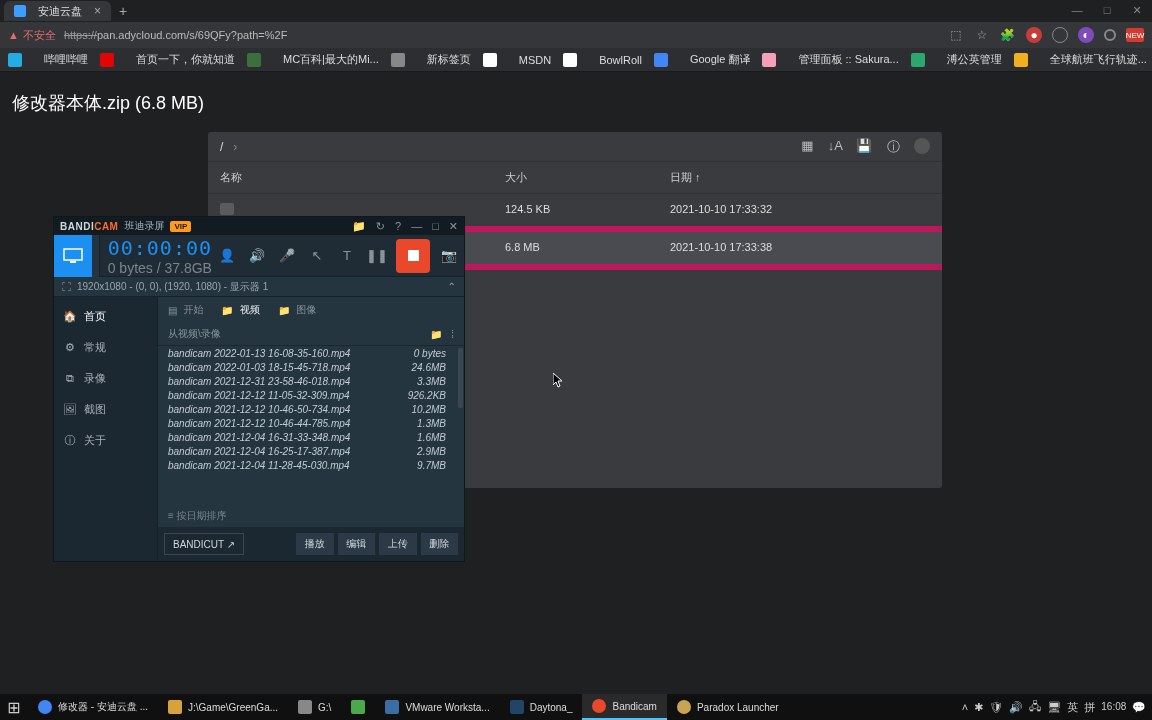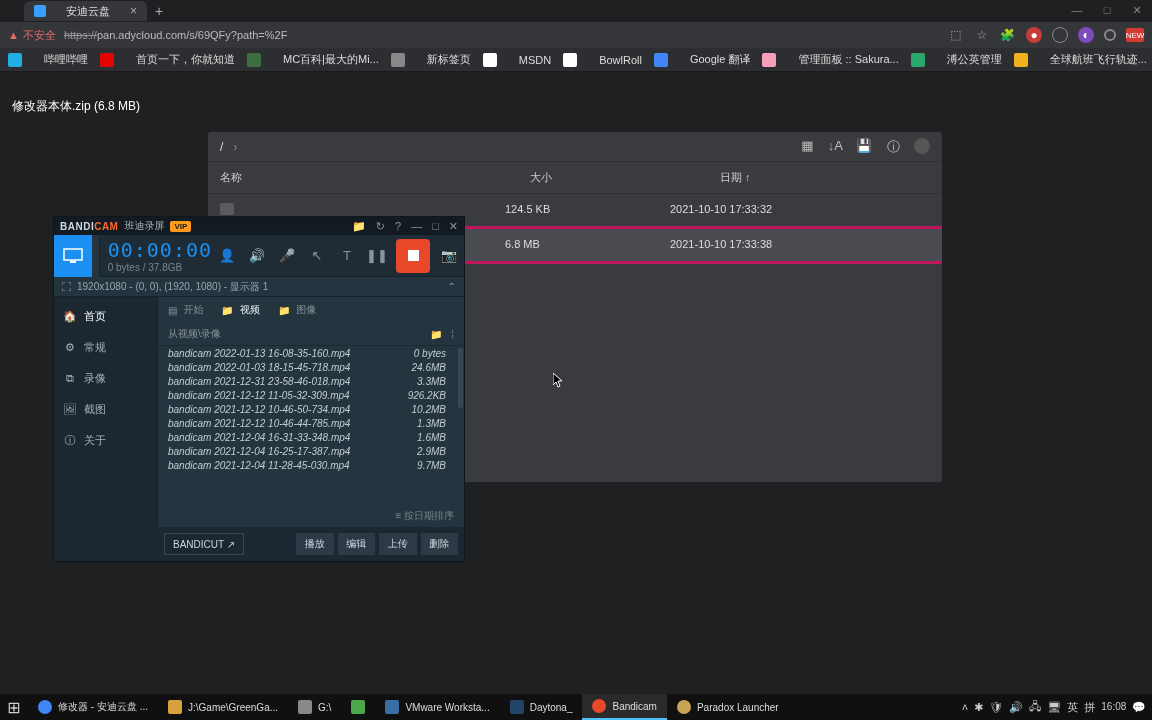--- a/index.html
+++ b/index.html
@@ -1,68 +1,68 @@
 <!DOCTYPE html>
 <html><head>
 <meta charset="utf-8">
 <style>
 * { margin: 0; padding: 0; box-sizing: border-box; font-family: "Microsoft YaHei", "Segoe UI", sans-serif; }
 body { width: 1152px; height: 720px; background: #1f2021; overflow: hidden; position: relative; }
 
 
 .browser-tabs { height: 22px; background: #1f2021; display: flex; align-items: center; }
-.tab { background: #35363a; height: 20px; display: flex; align-items: center; padding: 0 10px; font-size: 11px; color: #ddd; border-radius: 6px 6px 0 0; margin-left: 24px; gap: 20px; }
+.tab { background: #35363a; height: 20px; display: flex; align-items: center; padding: 0 10px; font-size: 11px; color: #ddd; border-radius: 6px 6px 0 0; margin-left: 4px; gap: 12px; }
 .tab .favicon { width: 12px; height: 12px; background: #3aa0ff; border-radius: 2px; }
 .tab .close { font-size: 12px; color: #aaa; cursor: pointer; }
 .newtab { color: #aaa; font-size: 14px; margin-left: 8px; cursor: pointer; }
 .addr-bar { height: 26px; background: #35363a; display: flex; align-items: center; padding: 0 8px; gap: 8px; }
 .ssl-warn { color: #e06c6c; font-size: 11px; display: flex; align-items: center; gap: 4px; }
 .url { font-size: 11px; color: #bbb; }
 .url .host-struck { text-decoration: line-through; color: #9a9a9a; }
 .addr-right { margin-left: auto; display: flex; gap: 10px; align-items: center; }
 .addr-icon { width: 16px; height: 16px; display: flex; align-items: center; justify-content: center; color: #aaa; font-size: 12px; border-radius: 8px; }
 .addr-icon.round-red { background: #c73c39; color: #fff; }
 .addr-icon.round-purple { background: #7d4bbb; color:#fff; border-radius:8px;}
 .ext-badge { width: 18px; height: 14px; background: #d43a2f; color: #fff; font-size: 8px; display:flex; align-items:center; justify-content:center; border-radius:2px;}
 .bookmarks { height: 24px; background: #2d2e31; display: flex; align-items: center; padding: 0 8px; gap: 12px; border-bottom: 1px solid #1a1a1a; }
 .bm { display: flex; align-items: center; gap: 22px; font-size: 11px; color: #ddd; cursor: pointer; white-space: nowrap; }
 .bm .ico { width: 14px; height: 14px; border-radius: 2px; display:flex; align-items:center; justify-content:center; font-size:10px;}
 
 
-.page-header { background: #1f2021; color: #fff; padding: 26px 12px; font-size: 12px; }
+.page-header { background: #1f2021; color: #fff; padding: 19px 12px; font-size: 18px; }
 
 
 .panel { position: absolute; left: 208px; top: 132px; width: 734px; background: #3a3b3e; border-radius: 3px; }
 .panel-top { height: 30px; display: flex; align-items: center; padding: 0 12px; border-bottom: 1px solid #303133; }
 .path { color: #ddd; font-size: 12px; display:flex; align-items:center; gap:10px;}
 .panel-top-right { margin-left: auto; display: flex; gap: 14px; color: #bbb; font-size: 13px; }
 .pt-ico { cursor:pointer; }
-.table-head { display: flex; padding: 8px 12px; font-size: 11px; color: #ccc; border-bottom: 1px solid #303133; gap: 25px;}
+.table-head { display: flex; padding: 8px 12px; font-size: 11px; color: #ccc; border-bottom: 1px solid #303133;}
 .col-name { flex: 0 0 285px; }
 .col-size { flex: 0 0 165px; }
 .col-date { flex: 1; }
-.table-row { display: flex; padding: 9px 12px; font-size: 11px; color: #ddd; border-bottom: 3px solid #be185d;}
+.table-row { display: flex; padding: 9px 12px; font-size: 11px; color: #ddd; border-bottom: 6px solid #be185d;}
 .table-row.sel { background: #4a4b50; }
 .row-icon { width: 14px; height: 12px; background: #5a5b5e; margin-right: 8px; border-radius: 2px; display:inline-block;}
 .panel-body-filler { height: 218px; }
 
 
 .bandi { position: absolute; left: 53px; top: 216px; width: 412px; background: #1f2c36; border: 1px solid #0f161c; font-size: 11px; color: #cfd6dc; }
 .bandi-title { height: 18px; background: #121b22; display: flex; align-items: center; padding: 0 6px; gap: 6px; }
 .bandi-logo { font-weight: bold; font-size: 10px; letter-spacing: 0.5px; }
 .bandi-logo .o { color: #ff6a2b; }
 .vip { background: #ff9a1c; color: #1a1a1a; font-size: 8px; padding: 1px 4px; border-radius: 2px; font-weight:bold;}
 .bandi-titext { font-size: 10px; color: #a9b1b8; }
 .bandi-title-right { margin-left: auto; display: flex; gap: 10px; color: #8a939b; font-size: 11px; }
 .bandi-main { height: 42px; display: flex; align-items: center; background: #1f2c36; border-bottom:1px solid #16222b;}
 .mode-btn { width: 42px; height: 42px; background: #1b8ff2; display:flex; align-items:center; justify-content:center; }
 .mode-btn svg { fill: #fff; }
 .mode-handle { width: 8px; height:42px; background:#243540; border-right:1px solid #16222b;}
 .timer { font-family: "Consolas", monospace; font-size: 20px; color: #1b8ff2; margin-left: 8px; letter-spacing:1px;}
-.timer-sub { font-size: 10px; color: #7a848d; margin-left: 8px; }
+.timer-sub { font-size: 14px; color: #7a848d; margin-left: 8px; }
 .timer-block { display:flex; flex-direction:column; justify-content:center;}
 .tool-icons { margin-left: auto; display:flex; align-items:center; gap:0; height:42px;}
 .ti { width: 30px; height: 42px; display:flex; align-items:center; justify-content:center; color:#8a939b; cursor:pointer; font-size:13px;}
 .rec-btn { width: 34px; height: 34px; background: #e9482b; border-radius: 4px; margin: 0 4px; display:flex; align-items:center; justify-content:center;}
 .rec-btn .sq { width: 11px; height: 11px; background: #fff; }
 .info-bar { height: 20px; background: #243540; display: flex; align-items: center; padding: 0 8px; font-size: 10px; color: #9aa5ae; border-bottom:1px solid #16222b;}
 .info-bar .chevron { margin-left:auto; }
 .bandi-body { display:flex; height: 264px; }
 .side-nav { width: 104px; background: #1b2731; border-right:1px solid #16222b; padding-top:4px;}
 .sn-item { display:flex; align-items:center; gap:8px; padding: 8px 10px; font-size:11px; color:#a9b1b8; cursor:pointer;}
@@ -72,21 +72,21 @@
 .tabs { display:flex; gap: 18px; padding: 6px 10px; font-size:10px; color:#8a939b;}
 .tabrow { display:flex; align-items:center; gap:6px; cursor:pointer;}
 .tabrow.active { color:#e6edf2;}
 .loc-row { display:flex; align-items:center; padding: 4px 10px; font-size:10px; color:#8a939b; border-bottom:1px solid #1b2731;}
 .loc-row .r { margin-left:auto; display:flex; gap:8px;}
 .file-list { flex:1; overflow:hidden; position:relative;}
 .file-list .scroll { position:absolute; right:1px; top:2px; width:5px; height:60px; background:#3a4752; border-radius:2px;}
 .frow { display:flex; padding: 1.5px 10px; font-size:10px; color:#c3cbd1;font-style:italic;}
 .frow .fn { flex:1; white-space:nowrap; overflow:hidden; text-overflow:ellipsis;}
 .frow .fs { width:60px; text-align:right; padding-right:8px;}
-.sort-row { text-align:right; padding:4px 10px; font-size:10px; color:#7a848d;}
+.sort-row { padding:4px 10px; font-size:10px; color:#7a848d;}
 .btn-row { display:flex; gap:4px; padding:6px 6px; background:#1b2731;}
 .bandicut { border:1px solid #3a4752; padding:3px 8px; font-size:10px; display:flex; align-items:center; gap:4px;}
 .abtns { flex:1; display:flex; gap:4px;margin-left:48px;}
 .abtn { flex:1; background:#2b3a46; text-align:center; padding:4px 0; font-size:10px; cursor:pointer;}
 
 
 .taskbar { position:absolute; bottom:0; left:0; right:0; height:26px; background:#101010; display:flex; align-items:center; }
 .tb-start { width:28px; display:flex; justify-content:center;}
 .tb-item { display:flex; align-items:center; gap:6px; padding: 0 10px; height:26px; font-size:10px; color:#ddd; cursor:pointer;}
 .tb-item.active { background:#2a2a2a; border-bottom:2px solid #4cc2ff;}

